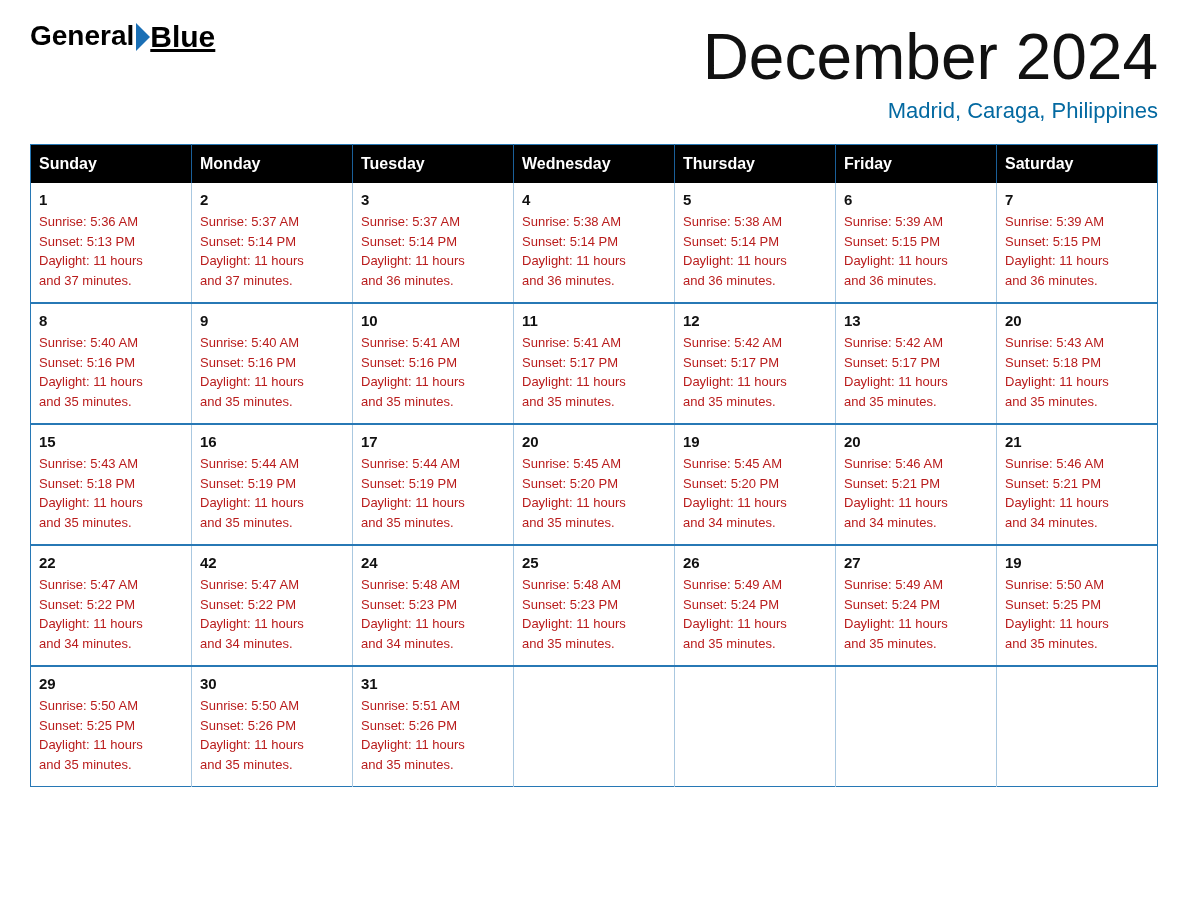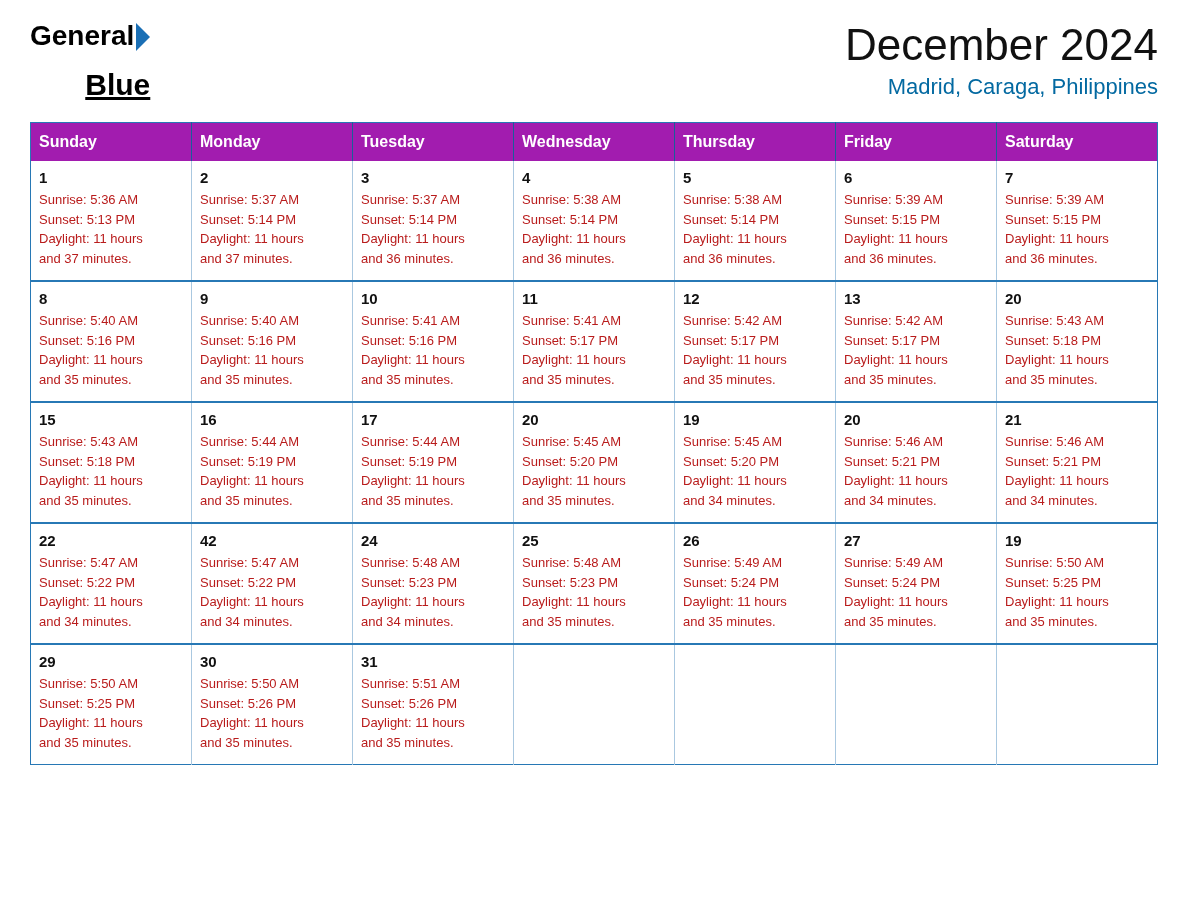--- a/index.html
+++ b/index.html
@@ -11,23 +11,21 @@
       min-height: 918px;
     }
     .header {
       display: flex;
       justify-content: space-between;
       align-items: flex-start;
       margin-bottom: 20px;
     }
     .logo {
       display: flex;
-      flex-direction: column;
-      align-items: flex-end;
-      gap: 16px;
+      align-items: flex-start;
     }
     .logo-top {
       display: flex;
       align-items: center;
     }
     .logo-general {
       font-size: 28px;
       font-weight: bold;
       color: #000;
     }
@@ -43,36 +41,36 @@
     .logo-blue {
       font-size: 30px;
       font-weight: bold;
       color: #000000;
       text-decoration: underline;
     }
     .title-section {
       text-align: right;
     }
     .month-title {
-      font-size: 44px;
+      font-size: 64px;
       font-weight: normal;
       color: #111;
     }
     .location-title {
       font-size: 22px;
       color: #0369a1;
       margin-top: 4px;
     }
     .calendar {
       width: 100%;
       border-collapse: collapse;
       border: 1px solid #2778b5;
     }
     .calendar thead tr th {
-      background-color: #a21caf;
+      background-color: #000000;
       color: #fff;
       font-size: 16px;
       font-weight: bold;
       padding: 10px 8px;
       text-align: left;
       border-right: 1px solid #1a5f99;
     }
     .calendar thead tr th:last-child {
       border-right: none;
     }

